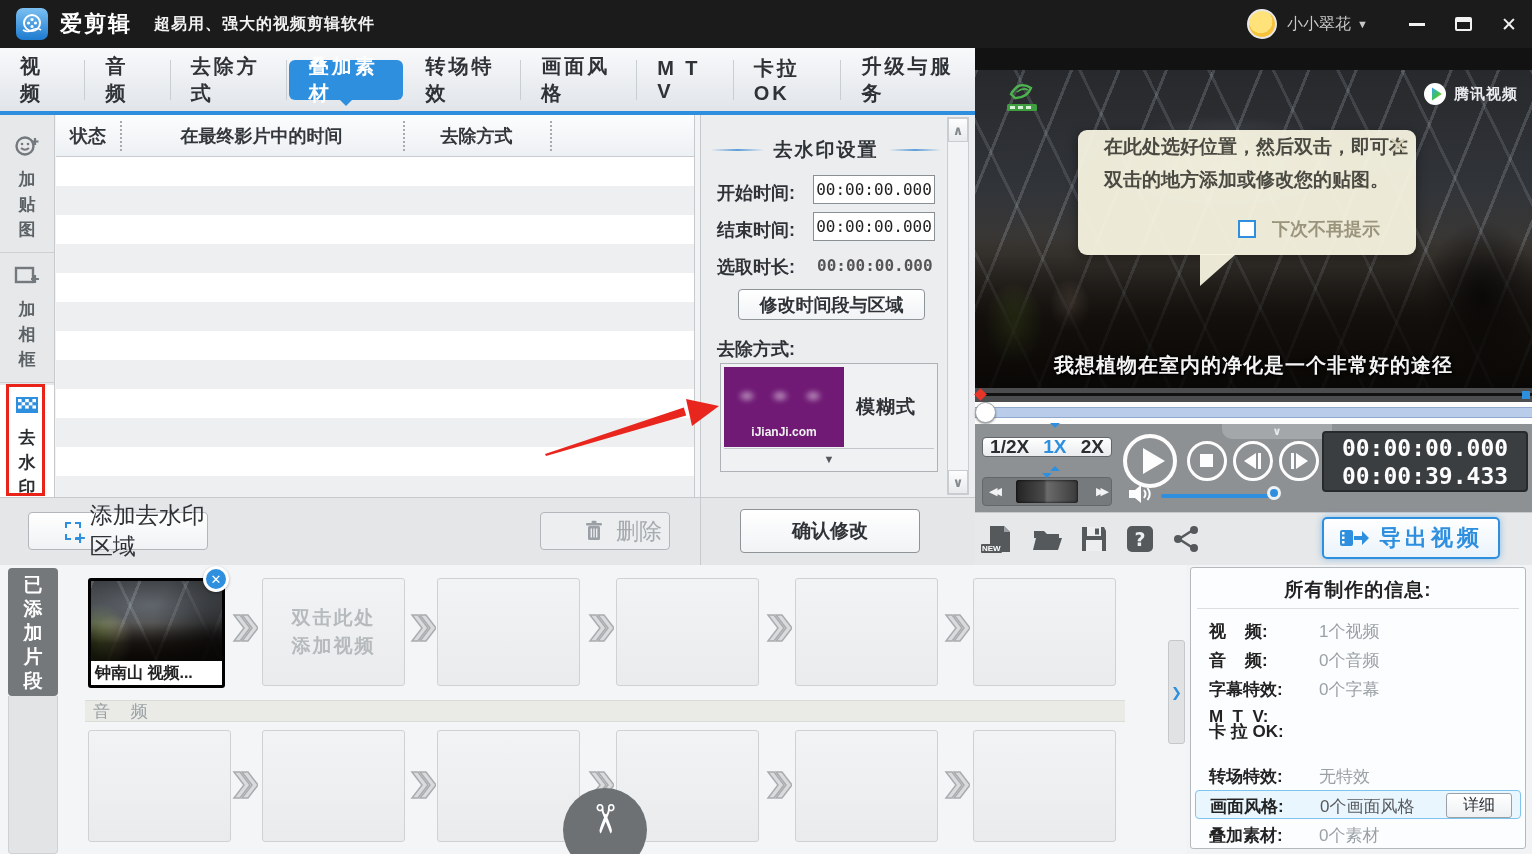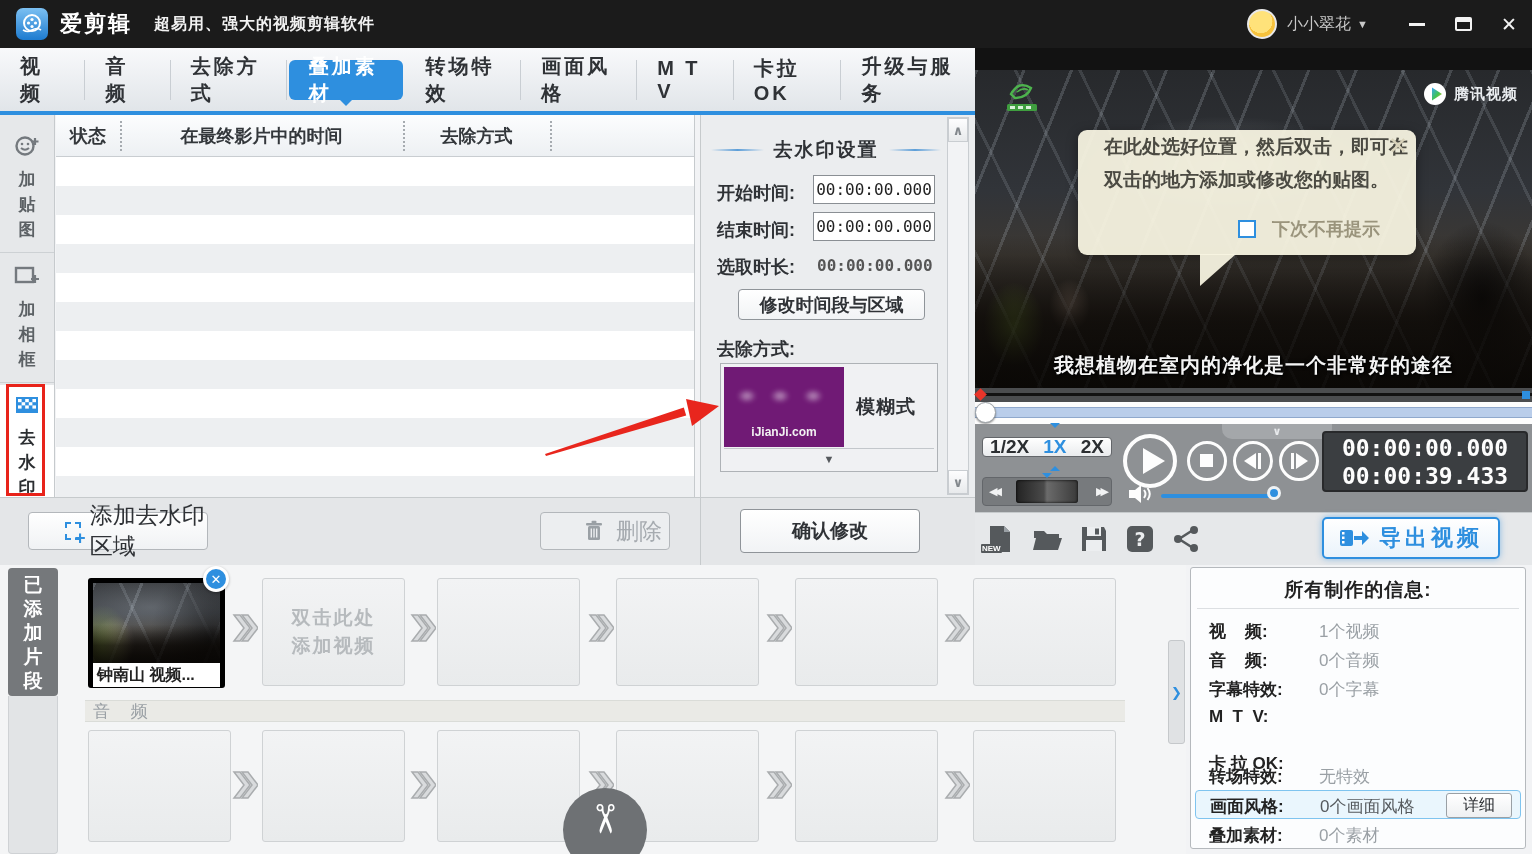--- a/index.html
+++ b/index.html
@@ -167,21 +167,21 @@
              color:#2e8fdf; font-size:22px; font-weight:bold; letter-spacing:4px; }
 
   
   #timeline { position:absolute; left:0; top:565px; width:1186px; height:289px; background:#f4f5f6; }
   #added-tab { position:absolute; left:8px; top:3px; width:50px; height:128px; background:#75787b; border-radius:4px;
              color:#fff; font-size:19px; font-weight:bold; text-align:center; line-height:24px; padding-top:5px; white-space:pre-line; }
   #added-tab-lower { position:absolute; left:8px; top:131px; width:50px; height:158px; background:#e2e4e6; border:1px solid #cfd2d5; border-top:none; border-radius:0 0 4px 4px; }
   .slot { position:absolute; width:143px; height:108px; background:linear-gradient(#f2f3f4,#e9ebec); border:1px solid #cfd2d4; border-radius:3px; }
   .slot-hint { display:flex; width:100%; height:100%; align-items:center; justify-content:center; text-align:center;
              color:#b6babd; font-size:19px; font-weight:bold; line-height:28px; white-space:pre-line; letter-spacing:2px; }
-  #clip1 { position:absolute; left:88px; top:13px; width:137px; height:110px; border:5px solid #000000; border-radius:3px; background:#fff; overflow:visible; }
+  #clip1 { position:absolute; left:88px; top:13px; width:137px; height:110px; border:3px solid #000000; border-radius:3px; background:#fff; overflow:visible; }
   .thumb { position:relative; width:100%; height:80px; overflow:hidden; }
   .thumb .scene { top:0; }
   .clip-label { height:24px; display:flex; align-items:center; padding-left:4px; font-size:16px; font-weight:bold; color:#222; background:#fff; }
   #clip-x { position:absolute; left:203px; top:1px; width:26px; height:26px; border-radius:50%; background:#2e8fdf; border:3px solid #fff;
             box-shadow:0 1px 3px rgba(0,0,0,.3); color:#fff; font-size:13px; font-weight:bold;
             display:flex; align-items:center; justify-content:center; z-index:4; }
   .chev { position:absolute; width:26px; height:30px; }
   #audio-band { position:absolute; left:85px; top:135px; width:1040px; height:22px; background:#eaeae6; border-top:1px solid #dadcd8; border-bottom:1px solid #dadcd8; }
   #audio-band span { position:absolute; left:8px; top:-1px; font-size:17px; color:#9aa0a5; letter-spacing:8px; }
   #scissors { position:absolute; left:563px; top:223px; width:84px; height:84px; border-radius:50%; background:#6e7174;
@@ -596,21 +596,21 @@
         <span class="ip-value">0个音频</span>
       </div>
     <div class="ip-row" style="top:106px;">
         <span class="ip-label">字幕特效:</span>
         <span class="ip-value">0个字幕</span>
       </div>
     <div class="ip-row" style="top:135px;">
         <span class="ip-label">M  T  V:</span>
         <span class="ip-value"></span>
       </div>
-    <div class="ip-row" style="top:180px;">
+    <div class="ip-row" style="top:148px;">
         <span class="ip-label">卡 拉 OK:</span>
         <span class="ip-value"></span>
       </div>
     <div class="ip-row" style="top:193px;">
         <span class="ip-label">转场特效:</span>
         <span class="ip-value">无特效</span>
       </div>
     <div class="ip-row hl" style="top:222px;">
       <span class="ip-label">画面风格:</span>
       <span class="ip-value" style="color:#55595d;">0个画面风格</span>

